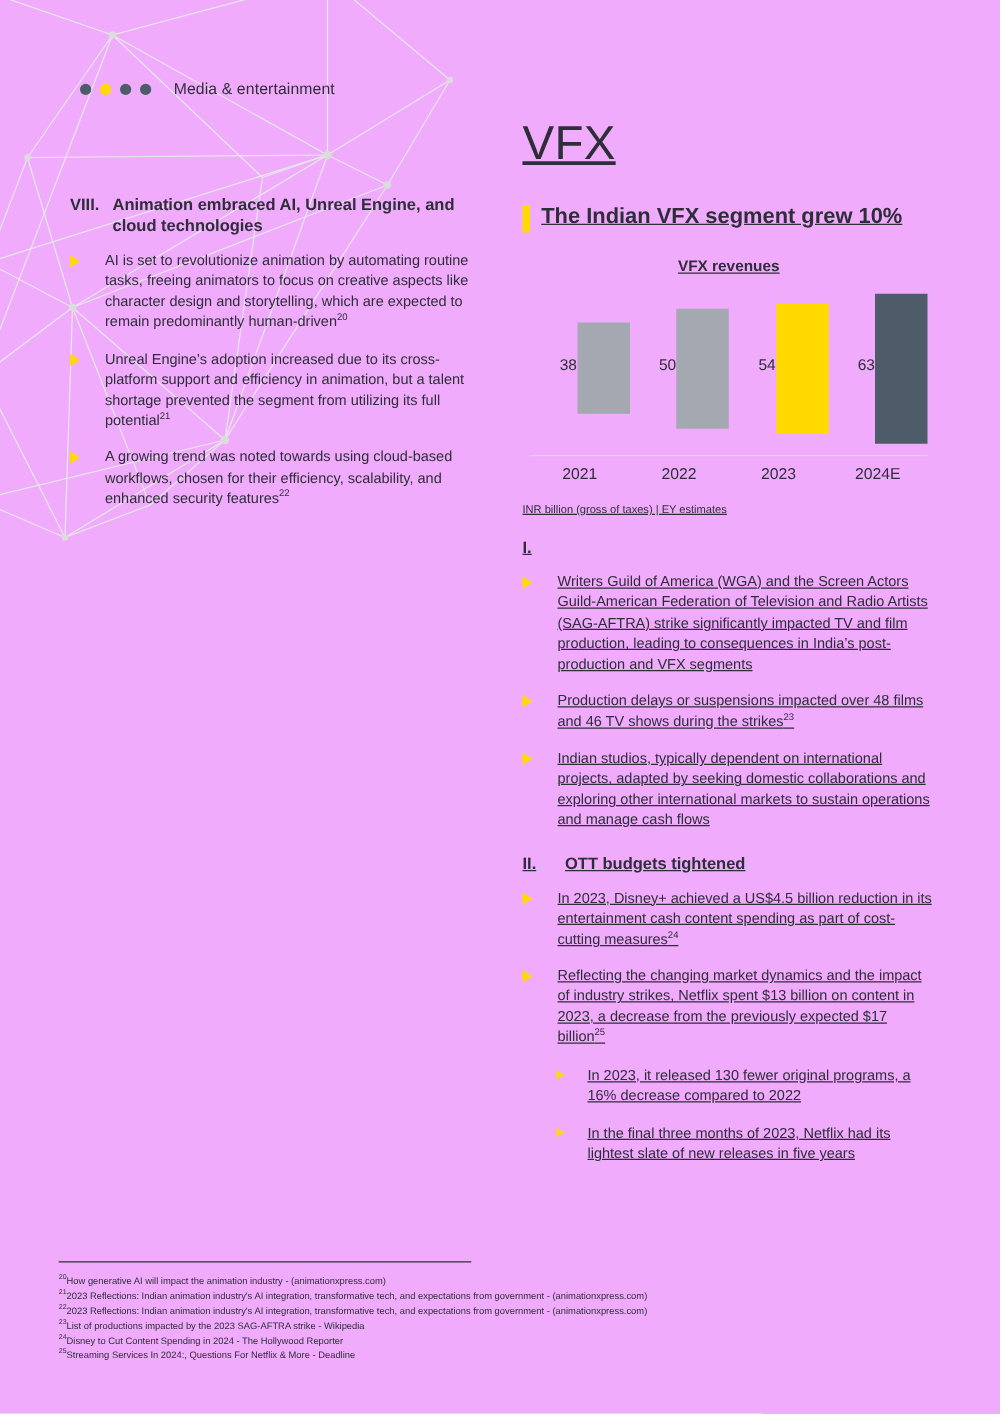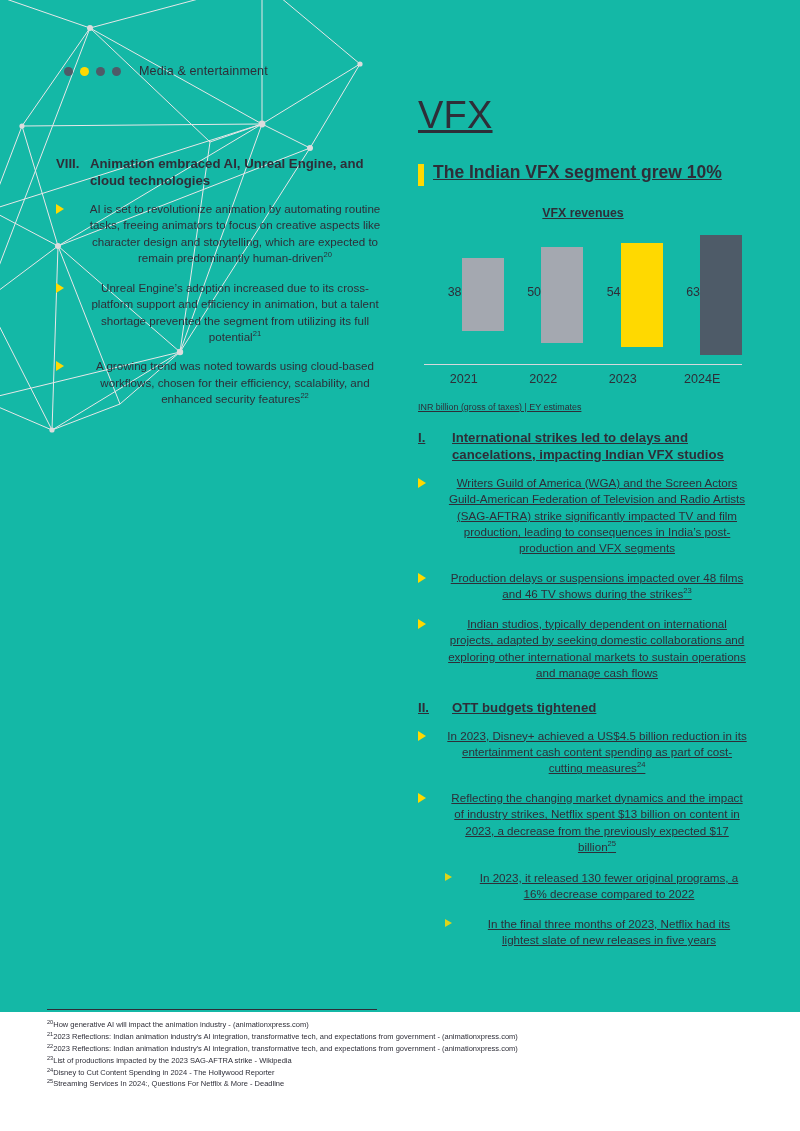--- a/index.html
+++ b/index.html
@@ -8,22 +8,22 @@
     width: 800px;
     height: 1131px;
     background: #ffffff;
     font-family: "Liberation Sans", sans-serif;
     color: #2e2e38;
     overflow: hidden;
   }
   .page {
     position: relative;
     width: 800px;
-    height: 1012px;
-    background: #14b8a6;
+    height: 1131px;
+    background: #f0abfc;
   }
 
   
   .net-bg {
     position: absolute;
     left: 0; top: 0;
     width: 420px; height: 520px;
     pointer-events: none;
     z-index: 0;
   }
@@ -110,21 +110,20 @@
     width: 34px;
   }
   .sec-title { flex: 1 1 auto; }
 
   
   .bullets { list-style: none; }
   .bullet {
     display: flex;
     align-items: flex-start;
     margin-bottom: 13px;
-    text-align: center;
   }
   .bullet-mark {
     flex: 0 0 14px;
     width: 14px;
     margin-right: 14px;
     padding-top: 3px;
     line-height: 1;
   }
   .tri {
     display: block;
@@ -366,21 +365,20 @@
           <span class="x-label">2022</span>
           <span class="x-label">2023</span>
           <span class="x-label">2024E</span>
         </div>
       </div>
       <div class="chart-note">INR billion (gross of taxes) | EY estimates</div>
     </div>
 
     <div class="sec-head">
       <span class="sec-num">I.</span>
-      <span class="sec-title">International strikes led to delays and cancelations, impacting Indian VFX studios</span>
     </div>
     <ul class="bullets">
       <li class="bullet">
         <span class="bullet-mark">
             <i class="tri"></i>
           </span>
         <span class="bullet-text"><span>Writers Guild of America (WGA) and the Screen Actors Guild-American Federation of Television and Radio Artists (SAG-AFTRA) strike significantly impacted TV and film production, leading to consequences in India’s post-production and VFX segments</span><sup></sup></span>
       </li>
       <li class="bullet">
         <span class="bullet-mark">

